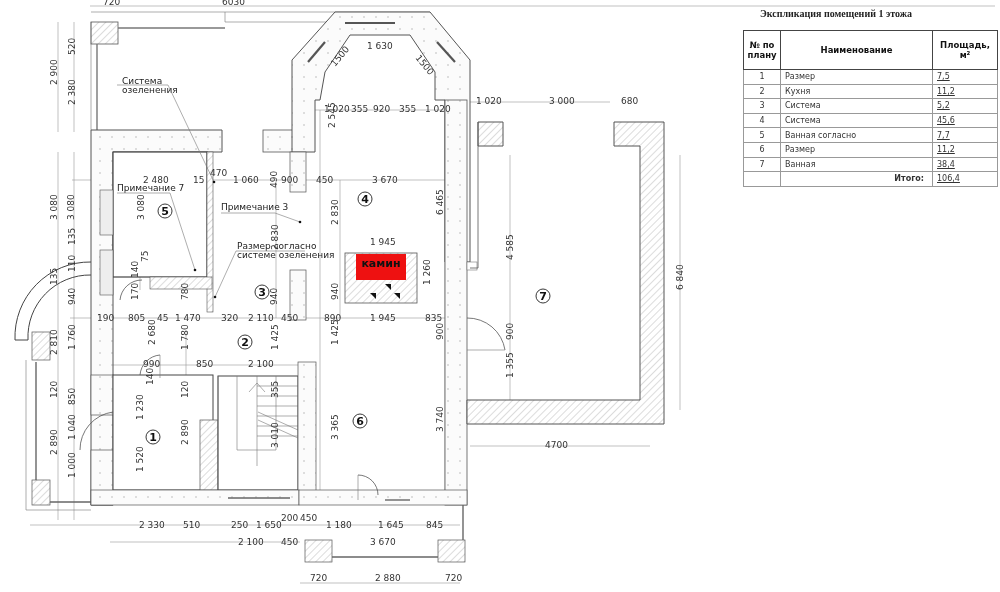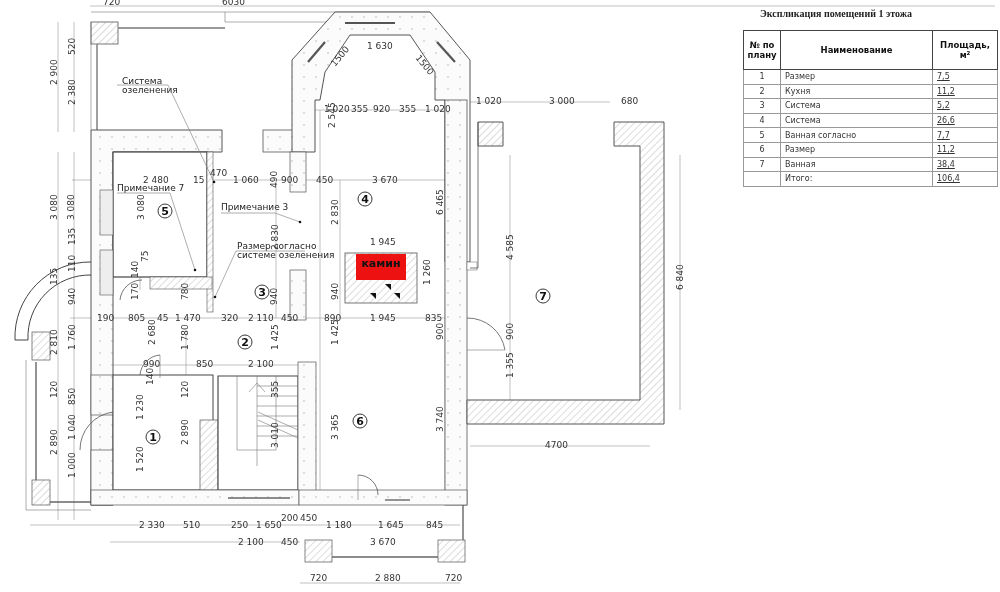--- a/index.html
+++ b/index.html
@@ -12,21 +12,21 @@
   .dline { stroke:#999; stroke-width:0.6; fill:none; }
   .room-num { font-family:"DejaVu Sans", sans-serif; font-size:11px; font-weight:bold; fill:#111; }
 
   #table-wrap { position:absolute; left:740px; top:0; width:250px; }
   #table-title { font-family:Liberation Serif, serif; font-size:10px; font-weight:bold; color:#222; margin:8px 0 0 20px; height:20px; }
   table.expl { border-collapse:collapse; width:255px; margin-left:3px; margin-top:2px; font-family:"DejaVu Sans", sans-serif; font-size:8px; color:#333;padding-left:20px; }
   table.expl th { border:1.4px solid #444; font-weight:bold; font-size:8.5px; color:#111; padding:1px; height:36px; }
   table.expl td { border:0.8px solid #999; padding:0 4px; height:13.6px; }
   table.expl td.n { text-align:center; width:28px; }
   table.expl td.a { text-align:left; width:56px;text-decoration:underline; }
-  table.expl td.tot { text-align:left; padding-right:8px; }
+  table.expl td.tot { text-align:right; padding-right:8px;font-weight:bold; }
 </style>
 </head>
 <body>
 
 <svg id="plan" viewBox="0 0 1000 592" xmlns="http://www.w3.org/2000/svg">
   <defs>
     <pattern id="hatch" width="5" height="5" patternUnits="userSpaceOnUse" patternTransform="rotate(45)">
       <rect width="5" height="5" fill="#fff"></rect>
       <line x1="0" y1="0" x2="0" y2="5" stroke="#999" stroke-width="0.7"></line>
     </pattern>
@@ -353,21 +353,21 @@
         <td class="a">11,2</td>
       </tr>
       <tr>
         <td class="n">3</td>
         <td>Система</td>
         <td class="a">5,2</td>
       </tr>
       <tr>
         <td class="n">4</td>
         <td>Система</td>
-        <td class="a">26,6</td>
+        <td class="a">45,6</td>
       </tr>
       <tr>
         <td class="n">5</td>
         <td>Ванная согласно</td>
         <td class="a">7,7</td>
       </tr>
       <tr>
         <td class="n">6</td>
         <td>Размер</td>
         <td class="a">11,2</td>

